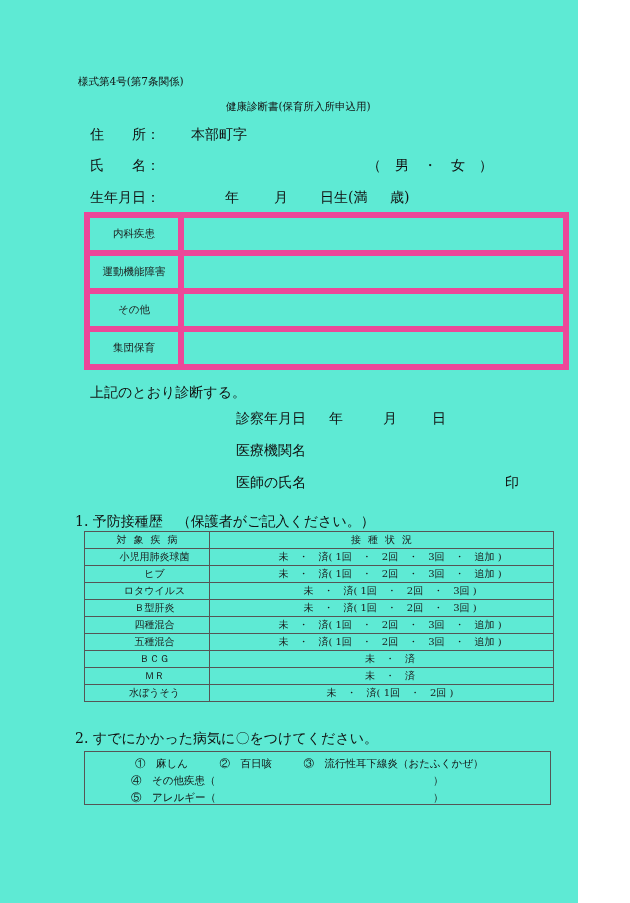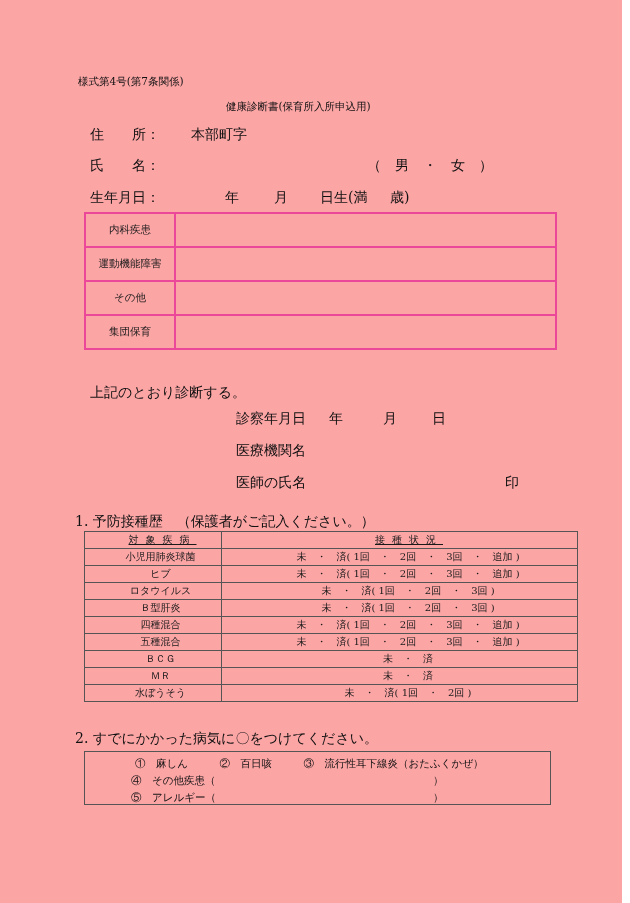--- a/index.html
+++ b/index.html
@@ -6,23 +6,23 @@
     margin: 0;
     padding: 0;
     background: #ffffff;
   }
   body {
     font-family: "DejaVu Serif", "Liberation Serif", serif;
     color: #1a1a1a;
   }
   .page {
     position: relative;
-    width: 622px;
+    width: 578px;
     height: 903px;
-    background: #fca5a5;
+    background: #5eead4;
     overflow: hidden;
   }
 
   
   .t {
     position: absolute;
     white-space: pre;
     font-size: 14px;
     line-height: 1;
     color: #111;
@@ -55,21 +55,21 @@
   
   .diag-table {
     position: absolute;
     left: 84px;
     top: 212px;
     width: 467px;
     border-collapse: collapse;
     table-layout: fixed;
   }
   .diag-table td {
-    border: 2px solid #ec4899;
+    border: 6px solid #ec4899;
     height: 32px;
     font-size: 10.5px;
     padding: 0;
   }
   .diag-table td.k {
     width: 88px;
     text-align: center;
     vertical-align: middle;
   }
   .diag-table td.v {
@@ -113,22 +113,21 @@
     width: 343px;
     padding-left: 17px;
     white-space: pre;
     text-align: center;
   }
   .vac-table td.hdr-dis,
   .vac-table td.hdr-sts {
     text-align: center;
     letter-spacing: 7px;
     text-indent: 7px;
-    padding-left: 12px;
-    text-decoration: underline;
+    padding-left: 0;
   }
   .vac-table td.hdr-sts {
     text-align: center;
   }
 
   
   .sec2-title { left: 75px; top: 731px; }
 
   .illness-box {
     position: absolute;

